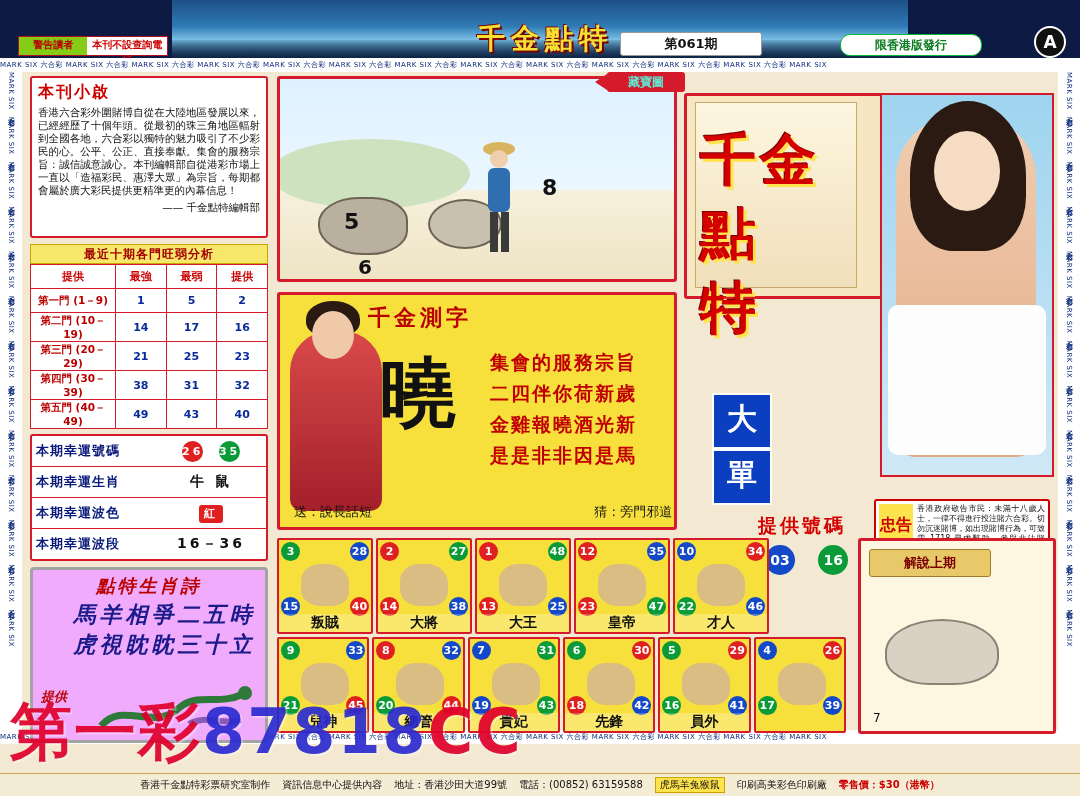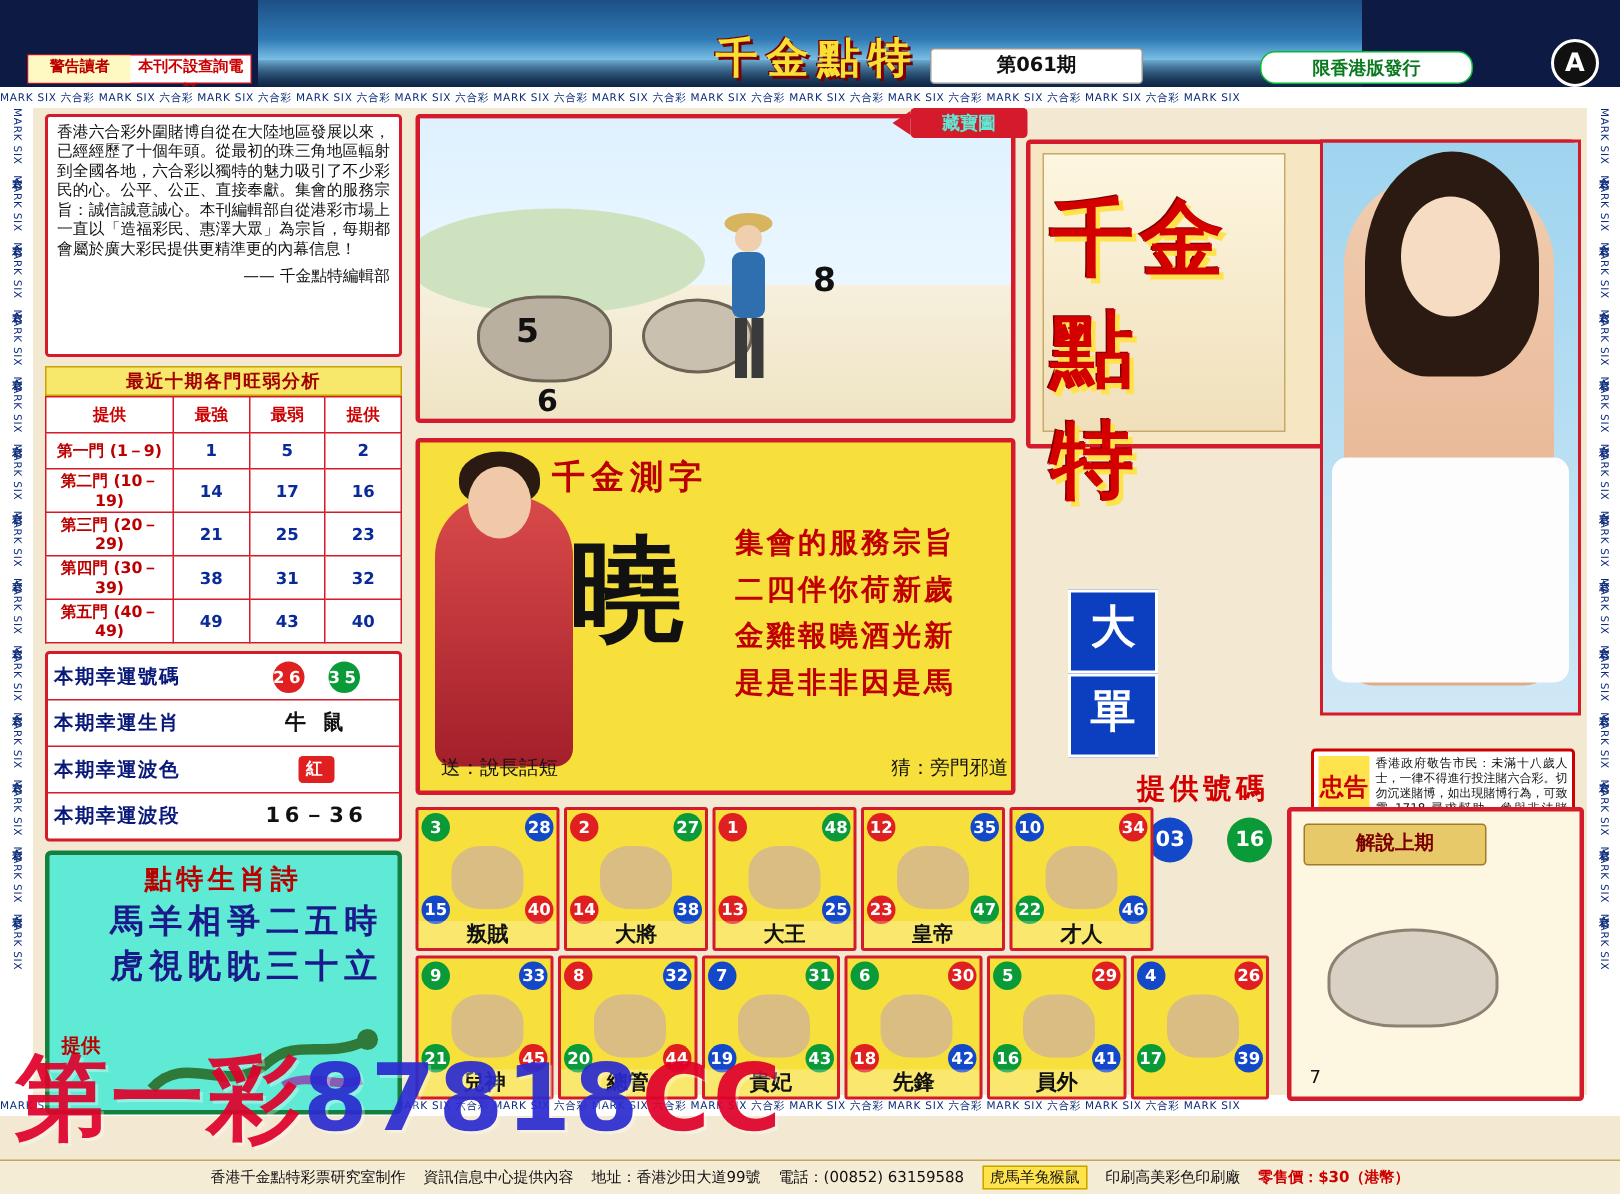--- a/index.html
+++ b/index.html
@@ -14,21 +14,21 @@
   .vmark{writing-mode:vertical-rl;font-size:7px;color:#0b2a7a;line-height:22px;height:100%;}
 
   
   .header{position:absolute;left:0;top:0;width:1080px;height:58px;background:#0d1b44;overflow:hidden;}
   .hdr-photo{position:absolute;left:172px;top:0;width:736px;height:58px;
      background:linear-gradient(#1d4f86 0%,#2f7ab5 45%,#7ec3e8 70%,#1b3f66 100%);}
   .hdr-photo:after{content:"";position:absolute;left:0;bottom:0;width:100%;height:18px;background:linear-gradient(rgba(20,60,100,.2),rgba(10,30,60,.8));}
   .hdr-title{position:absolute;left:380px;top:20px;width:330px;text-align:center;color:#f7e033;font-size:28px;font-weight:bold;font-family:"DejaVu Sans","Liberation Sans",sans-serif;text-shadow:2px 2px 0 #7a0000,-1px -1px 0 #7a0000;letter-spacing:6px;}
   .hdr-left-box{position:absolute;left:18px;top:36px;width:148px;height:18px;background:#fff;border:1px solid #b01020;display:flex;}
   .hdr-left-box div{font-size:10px;color:#c00;font-weight:bold;line-height:16px;text-align:center;}
-  .hdr-l1{width:74px;background:#fef9c3;color:#b00!important;}
+  .hdr-l1{width:74px;background:#84cc16;color:#b00!important;}
   .hdr-l2{width:86px;}
   .issue{position:absolute;left:620px;top:32px;width:140px;height:22px;background:#fff;border:1px solid #999;border-radius:3px;text-align:center;font-size:13px;line-height:22px;color:#111;font-weight:bold;}
   .hk-ver{position:absolute;left:840px;top:34px;width:140px;height:20px;background:#fff;border:1px solid #0b3;border-radius:10px;text-align:center;font-size:12px;line-height:20px;color:#0a7a1f;font-weight:bold;}
   .circleA{position:absolute;right:14px;top:26px;width:28px;height:28px;border-radius:50%;background:#111;color:#fff;font-size:17px;font-weight:bold;text-align:center;line-height:28px;border:2px solid #fff;}
 
   
   .main{position:absolute;left:22px;top:72px;width:1036px;height:658px;}
 
   
   .leftcol{position:absolute;left:8px;top:4px;width:238px;}
@@ -49,21 +49,21 @@
   .lucky-row{display:flex;align-items:center;height:30px;border-bottom:1px solid #d41a2b;}
   .lucky-row:last-child{border-bottom:none;}
   .lucky-lbl{width:120px;font-size:13px;font-weight:bold;color:#0a1a7a;padding-left:4px;letter-spacing:1px;}
   .lucky-val{flex:1;text-align:center;font-size:14px;font-weight:bold;color:#111;letter-spacing:3px;}
   .ball{display:inline-block;width:21px;height:21px;border-radius:50%;color:#fff;font-size:11px;line-height:21px;text-align:center;margin:0 4px;font-weight:bold;}
   .b-red{background:#e02020;}
   .b-blue{background:#1348c8;}
   .b-green{background:#0a9a38;}
   .wave-red{display:inline-block;width:24px;height:18px;background:#e02020;color:#fff;font-size:11px;line-height:18px;border-radius:3px;}
 
-  .poem{margin-top:6px;border:3px solid #15803d;background:#5eead4;border-radius:4px;height:170px;position:relative;overflow:hidden;}
+  .poem{margin-top:6px;border:3px solid #a3a3a3;background:#f0abfc;border-radius:4px;height:170px;position:relative;overflow:hidden;font-style:italic;}
   .poem h4{margin:4px 0 2px;text-align:center;font-size:18px;color:#b00;font-weight:bold;letter-spacing:3px;}
   .poem .line{text-align:center;font-size:22px;color:#1a1a8a;font-weight:bold;letter-spacing:4px;line-height:30px;padding-left:31px;}
   .poem .small{position:absolute;left:8px;top:118px;font-size:13px;color:#b00;font-weight:bold;}
   .poem .snake{position:absolute;left:60px;top:110px;width:170px;height:58px;}
 
   
   .centercol{position:absolute;left:255px;top:4px;width:400px;}
   .pic1{border:3px solid #d41a2b;background:#dff0ff;height:200px;position:relative;overflow:hidden;border-radius:3px;}
   .pic1 .sky{position:absolute;inset:0;background:linear-gradient(#dff1ff 0%,#eaf7ff 55%,#f6f0dc 56%,#efe4c4 100%);}
   .pic1 .hill{position:absolute;left:-10px;top:60px;width:200px;height:70px;background:#cfe2c0;border-radius:50%;}
@@ -172,20 +172,21 @@
       <div class="vmark">MARK SIX 六合彩 MARK SIX 六合彩 MARK SIX 六合彩 MARK SIX 六合彩 MARK SIX 六合彩 MARK SIX 六合彩 MARK SIX 六合彩 MARK SIX 六合彩 MARK SIX 六合彩 MARK SIX 六合彩 MARK SIX 六合彩 MARK SIX 六合彩 MARK SIX</div>
     </div>
   <div class="markstrip strip-right">
       <div class="vmark">MARK SIX 六合彩 MARK SIX 六合彩 MARK SIX 六合彩 MARK SIX 六合彩 MARK SIX 六合彩 MARK SIX 六合彩 MARK SIX 六合彩 MARK SIX 六合彩 MARK SIX 六合彩 MARK SIX 六合彩 MARK SIX 六合彩 MARK SIX 六合彩 MARK SIX</div>
     </div>
 
   <div class="main">
 
     <div class="leftcol">
       <div class="panel intro">
+        <h3>本刊小啟</h3>
         <p>香港六合彩外圍賭博自從在大陸地區發展以來，已經經歷了十個年頭。從最初的珠三角地區輻射到全國各地，六合彩以獨特的魅力吸引了不少彩民的心。公平、公正、直接奉獻。集會的服務宗旨：誠信誠意誠心。本刊編輯部自從港彩市場上一直以「造福彩民、惠澤大眾」為宗旨，每期都會屬於廣大彩民提供更精準更的內幕信息！</p>
         <div class="sign">—— 千金點特編輯部</div>
       </div>
 
       <div class="tbl-title">最近十期各門旺弱分析</div>
       <table class="analysis">
         <tbody>
             <tr>
           <th>提供</th>
           <th>最強</th>

